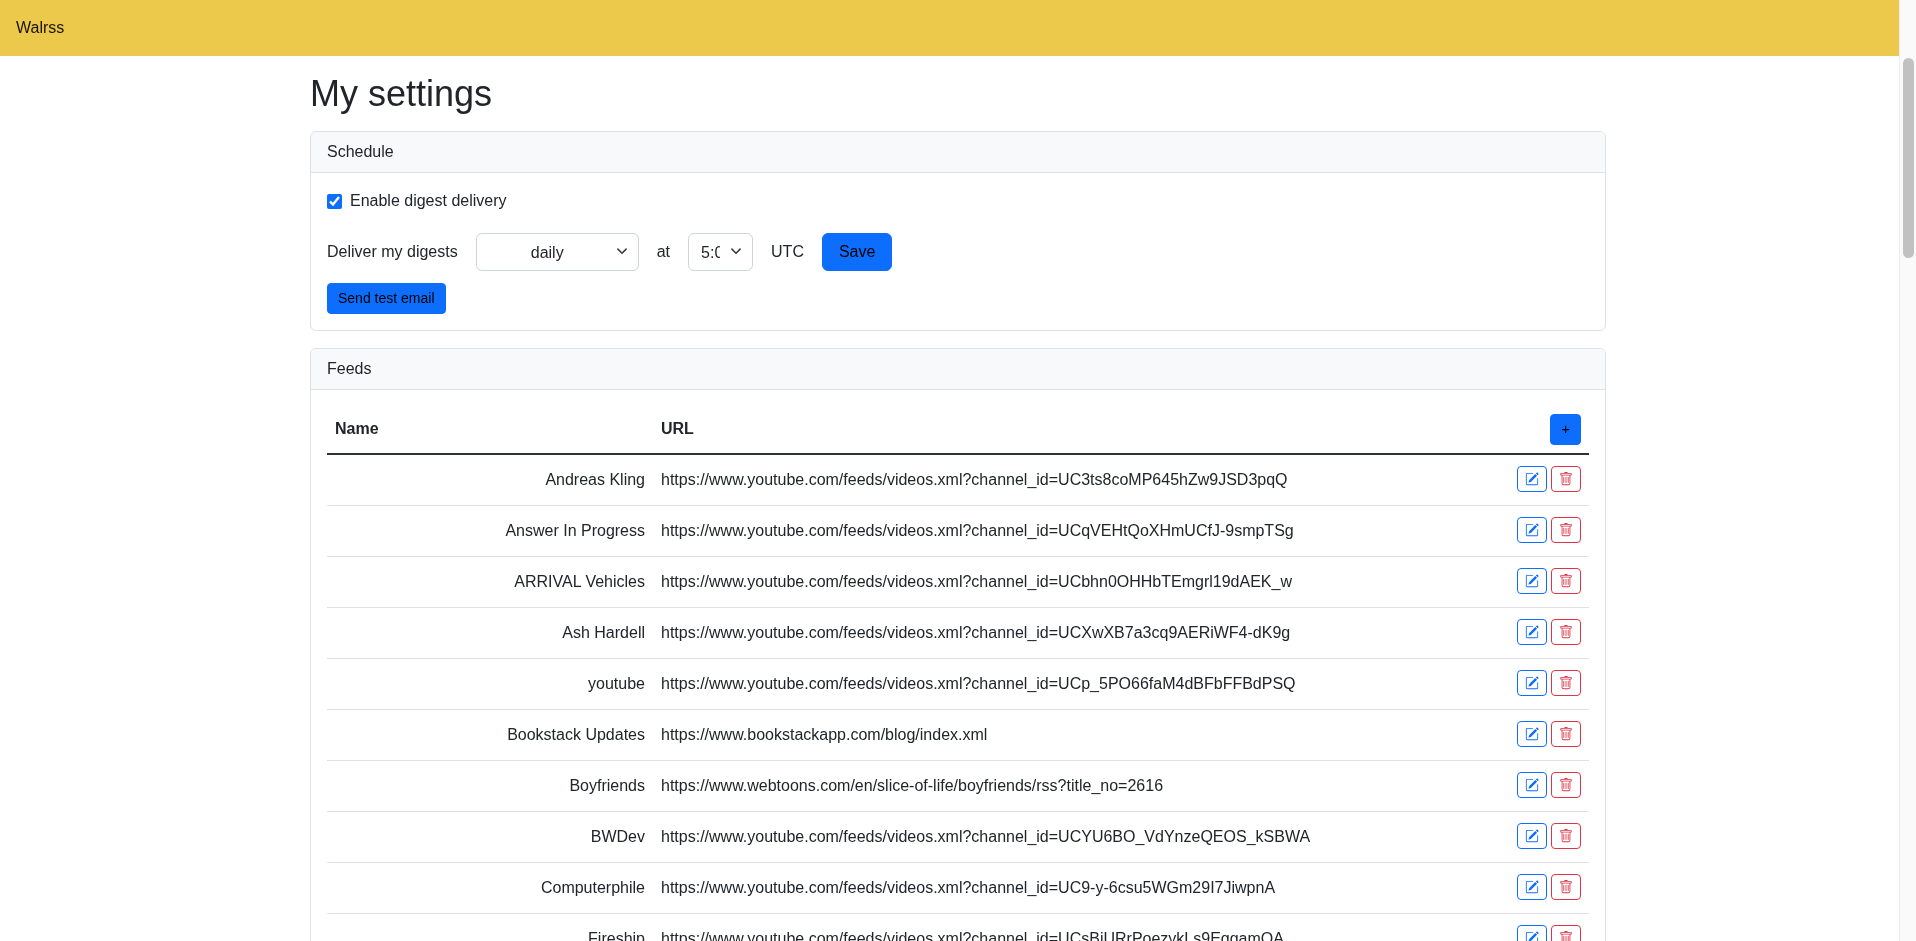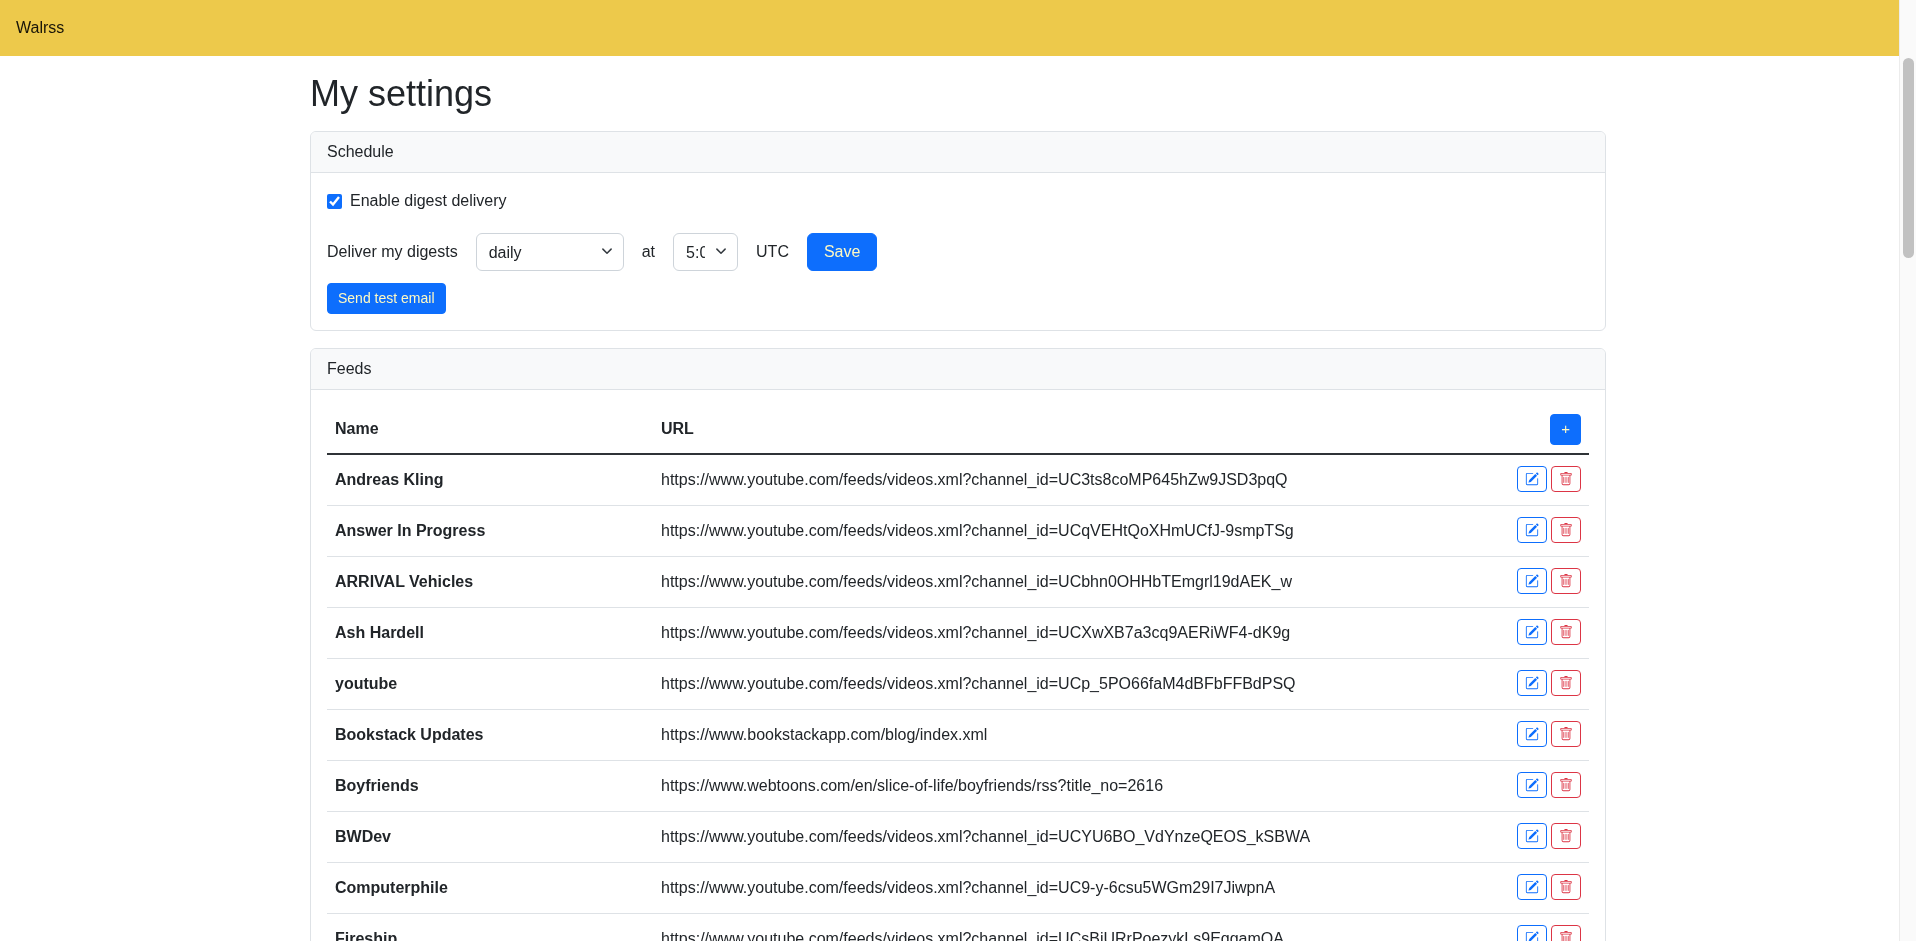--- a/index.html
+++ b/index.html
@@ -43,40 +43,40 @@
 
   .form-row{ display:flex; align-items:center; gap:18px; margin-bottom:12px; }
   .select-wrap{ position:relative; display:inline-block; }
   .select-wrap select{
     appearance:none; -webkit-appearance:none;
     height:38px; padding:0 32px 0 12px;
     border:1px solid #ced4da; border-radius:6px;
     background:#fff; color:#212529; font-family:inherit; font-size:16px; cursor:pointer;
   }
   .select-wrap .chev{ position:absolute; right:11px; top:50%; transform:translateY(-50%); pointer-events:none; }
-  .select-frequency select{ width:148px; }
+  .select-frequency select{ width:163px;text-align:center; }
   .select-time select{ width:65px; }
 
   .btn{ display:inline-flex; align-items:center; justify-content:center;
         border-radius:6px; cursor:pointer; font-family:inherit; line-height:1.5; }
-  .btn-primary{ background:var(--primary); border:1px solid var(--primary); color:#fef9c3;
+  .btn-primary{ background:var(--primary); border:1px solid var(--primary); color:#000000;
                 font-size:16px; padding:6px 16px; }
   .btn-sm{ font-size:14px; padding:4px 10px; border-radius:4px; }
 
   
   .feeds-table{ width:100%; border-collapse:collapse; }
   .feeds-table th{
     text-align:left; padding:8px; font-weight:bold;
     border-bottom:2px solid #2f3337;
   }
   .feeds-table td{ padding:11.5px 8px; border-bottom:1px solid var(--border); white-space:nowrap; overflow:hidden; }
   .col-name{ width:326px;margin-left:36px; }
   .col-actions{ width:90px; }
   th.actions, td.actions{ text-align:right; }
-  td.feed-name{ font-weight:bold; }
+  td.feed-name{ font-weight:normal;text-align:right; }
 
   .add-btn{ padding:3px 10px; font-size:15px; border-radius:4px; }
 
   .row-actions{ display:inline-flex; gap:4px; }
   .btn-icon{ padding:5px 7px; border-radius:4px; background:#fff; }
   .btn-icon svg{ display:block; }
   .outline-primary{ color:var(--primary); border:1px solid var(--primary); }
   .outline-danger{ color:var(--danger); border:1px solid var(--danger); }
 
   

